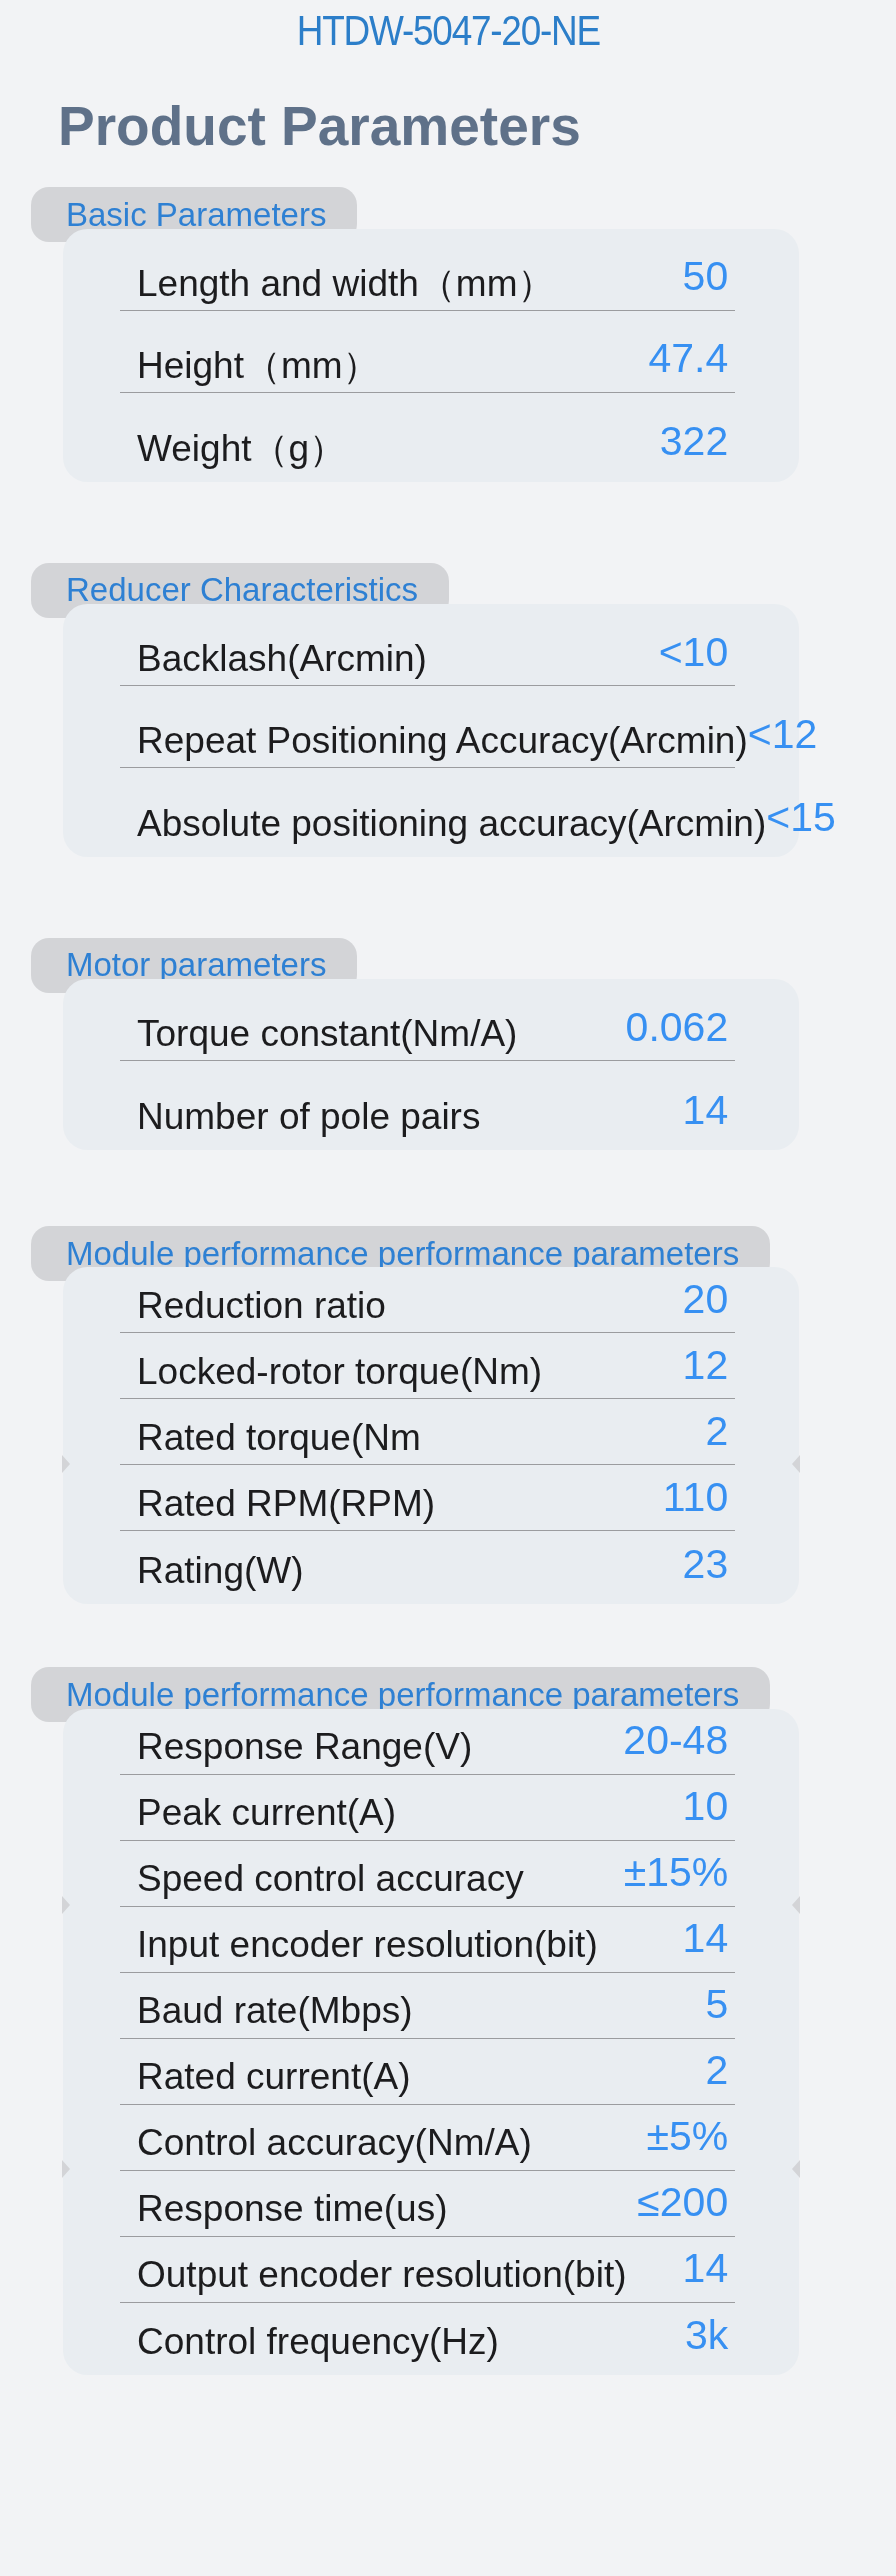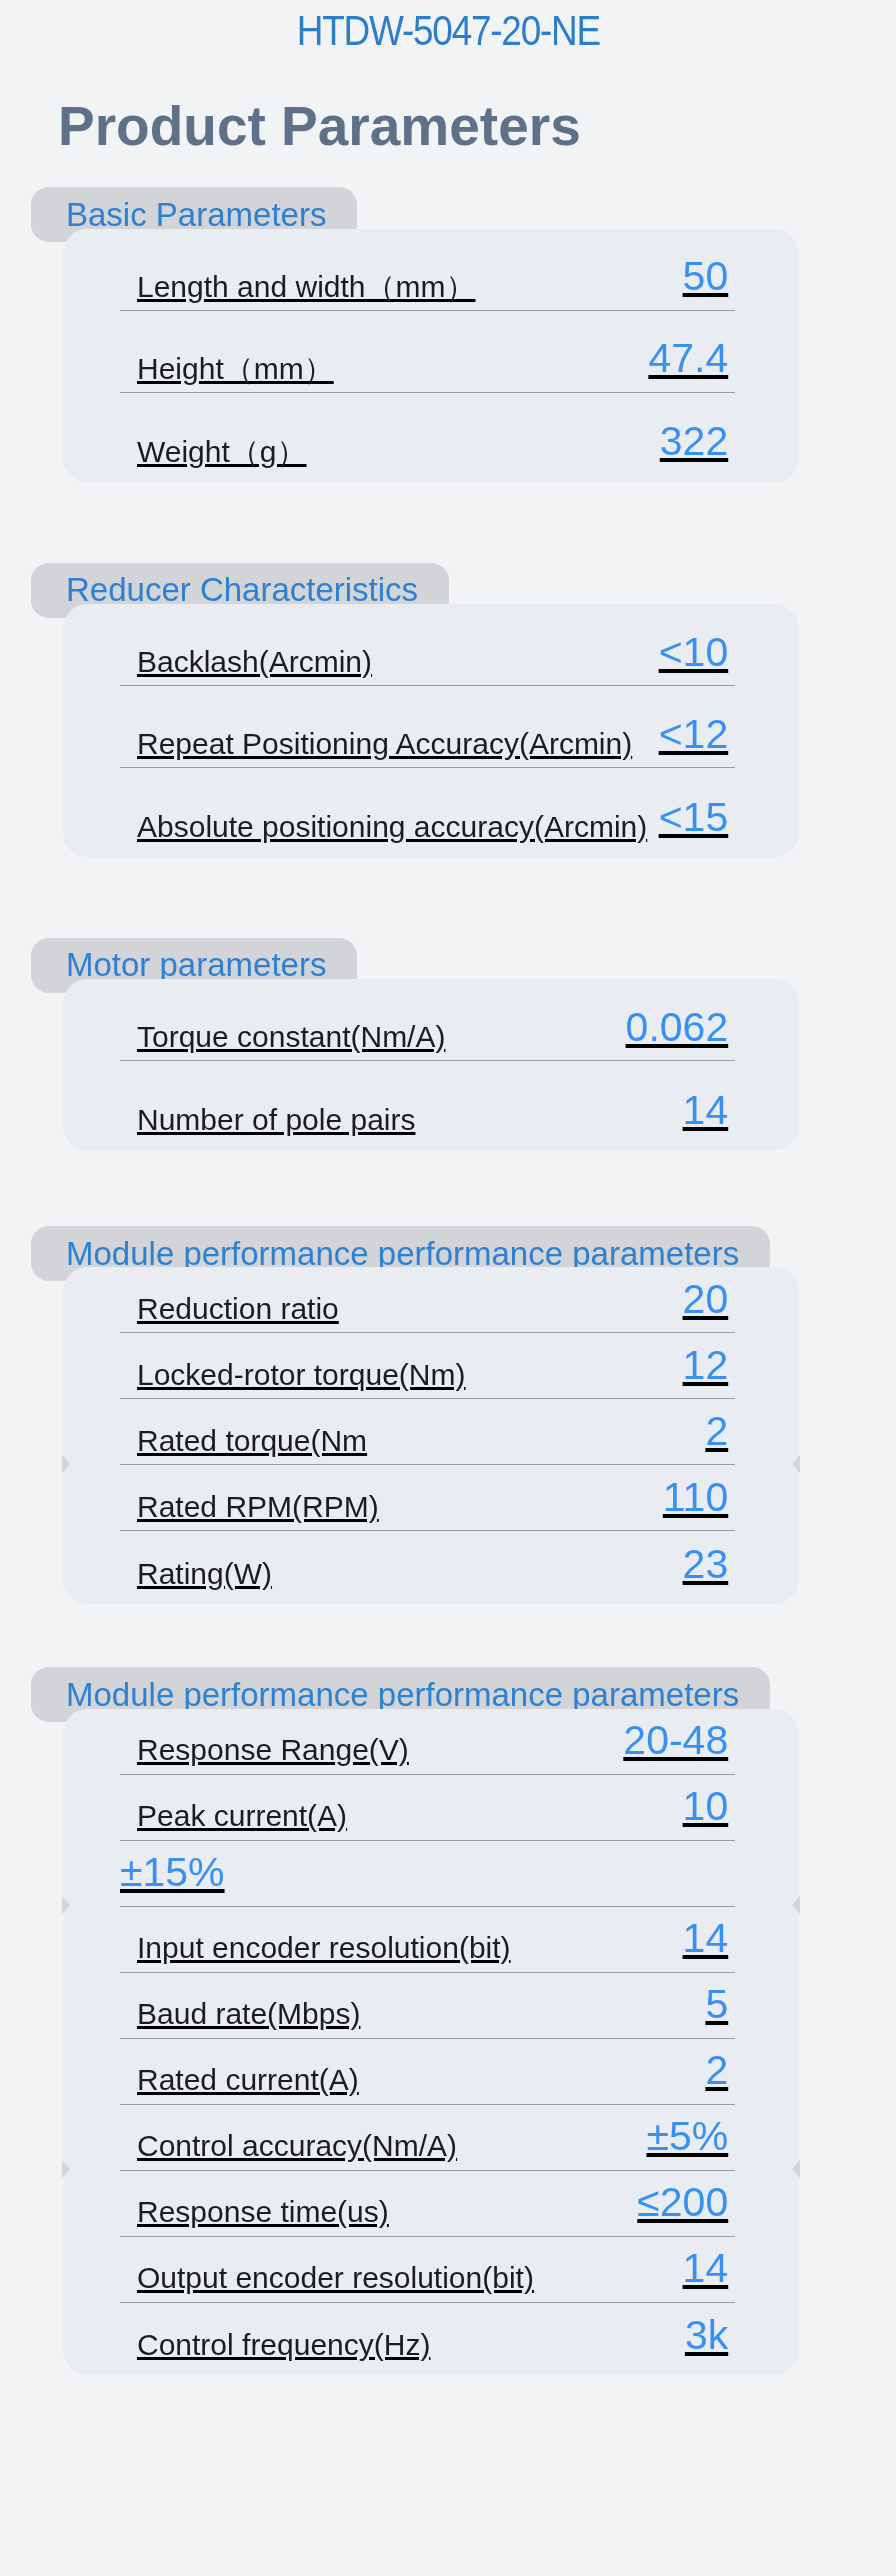--- a/index.html
+++ b/index.html
@@ -17,21 +17,21 @@
   h1{
     margin:6.8px 0 0; text-align:center;
     font-size:42px; font-weight:400; color:var(--title-blue);
     line-height:1.15; white-space:nowrap;
   }
   h1 .squeeze{display:inline-block; transform:scaleX(0.88); letter-spacing:-1.4px;}
   h2{
     margin:40px 0 0 58px;
     font-size:55px; font-weight:700; color:var(--heading-gray); line-height:1.15;
   }
-  #sections section{margin:81px 0 0 31px; position:relative;text-decoration:underline;}
+  #sections section{margin:81px 0 0 31px; position:relative;}
   #sections section:nth-child(1){margin-top:29px;}
   #sections section:nth-child(4){margin-top:76px;}
   #sections section:nth-child(5){margin-top:63px;}
   .tab{
     display:inline-block; height:55px;
     border-radius:18px; background:var(--tab-bg);
     padding:9.6px 31px 0 35px;
     font-size:33px; color:var(--section-blue);
     line-height:1.1; white-space:nowrap;
     position:relative; z-index:0;
@@ -44,21 +44,21 @@
   }
   .row{
     position:relative; height:82px;
     margin:0 64px 0 57px;
     display:flex; align-items:flex-end; justify-content:space-between;
     border-bottom:1.4px solid var(--divider);
   }
   section.compact .row{height:66px;}
   .row.last{border-bottom:none;}
   .label{
-    font-size:30px; color:var(--label-color);
+    font-size:37px; color:var(--label-color);
     margin:0 0 8.2px 17px; line-height:1; white-space:nowrap;
   }
   .value{
     font-size:41px; color:var(--value-blue);
     margin:0 6.8px 12.3px 0; line-height:1; white-space:nowrap;
   }
   
   .row.group-start::before{
     content:""; position:absolute; left:-58px; top:-10.2px; width:0; height:0;
     border-top:9.6px solid transparent; border-bottom:9.6px solid transparent;
@@ -181,20 +181,21 @@
     <span class="label">Response Range(V)</span>
     <span class="value">20-48</span>
   </div>
 
   <div class="row">
     <span class="label">Peak current(A)</span>
     <span class="value">10</span>
   </div>
 
   <div class="row">
+    <span class="label">Speed control accuracy</span>
     <span class="value">±15%</span>
   </div>
 
   <div class="row group-start">
     <span class="label">Input encoder resolution(bit)</span>
     <span class="value">14</span>
   </div>
 
   <div class="row">
     <span class="label">Baud rate(Mbps)</span>

